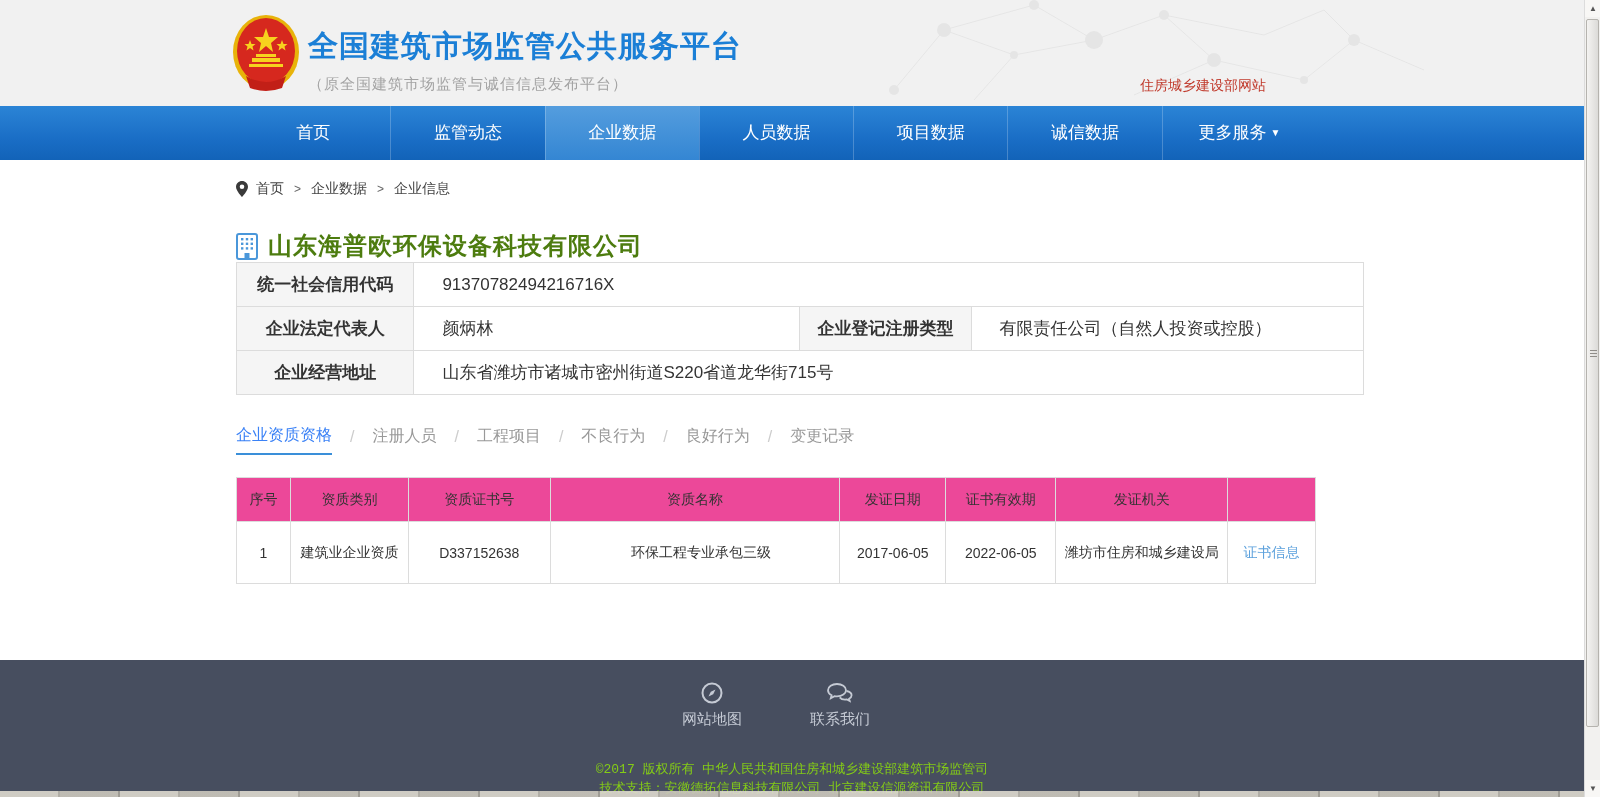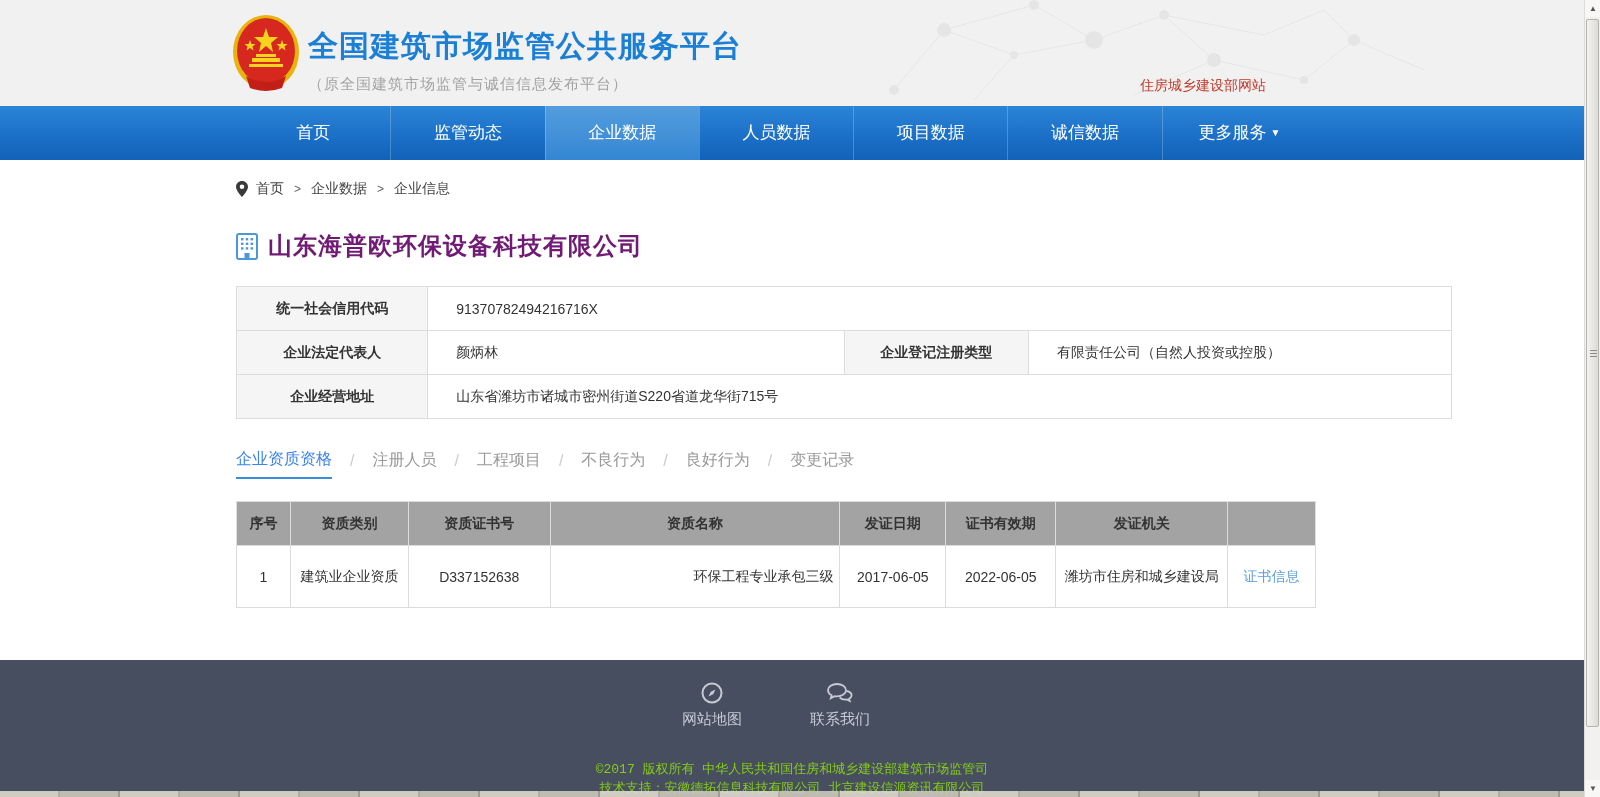--- a/index.html
+++ b/index.html
@@ -29,37 +29,37 @@
   .main { height:500px; background:#fff; }
   .container { margin-left:236px; width:1080px; }
 
   .breadcrumb { padding-top:20px; font-size:14px; color:#444; display:flex; align-items:center; }
   .breadcrumb .pin { margin-right:8px; }
   .breadcrumb a { color:#444; text-decoration:none; cursor:pointer; }
   .breadcrumb .sep { margin:0 10px; color:#666; font-size:12px; }
 
   .company-row { margin-top:32px; display:flex; align-items:center; }
   .company-row .bld-icon { margin-right:10px; }
-  .company-name { font-size:24px; color:#701a75; font-weight:bold; letter-spacing:1px; }
+  .company-name { font-size:24px; color:#4d7c0f; font-weight:bold; letter-spacing:1px; }
 
   table { border-collapse:collapse; }
-  .info-table { margin-top:24px; width:1216px; font-size:14px; color:#333; }
+  .info-table { width:1128px; font-size:17px; color:#333; }
   .info-table td { border:1px solid #dcdcdc; height:44px; }
   .info-table td.lbl { background:#f5f5f5; font-weight:bold; text-align:center; }
   .info-table td.val { padding-left:28px; background:#fff; }
 
   .tabs { margin-top:30px; display:flex; align-items:center; font-size:16px; }
   .tab { color:#999; cursor:pointer; padding-bottom:7px; text-decoration:none; }
   .tab.active { color:#3b82f6; border-bottom:2px solid #3a8fd9; }
   .tab-sep { color:#ccc; margin:0 18px; padding-bottom:7px; }
 
   .qual-table { margin-top:22px; width:1080px; font-size:14px; color:#333; }
-  .qual-table th { border:1px solid #dcdcdc; background:#a3a3a3; height:44px; font-weight:bold; text-align:center; }
+  .qual-table th { border:1px solid #dcdcdc; background:#ec4899; height:44px; font-weight:normal; text-align:center; }
   .qual-table td { border:1px solid #dcdcdc; height:62px; text-align:center; background:#fff; padding:4px 6px; }
-  .qual-table td.left { text-align:right; padding-left:18px; }
+  .qual-table td.left { text-align:center; padding-left:18px; }
   .qual-table a.cert-link { color:#5ba0dc; text-decoration:none; cursor:pointer; }
 
   
   .footer { position:relative; height:137px; background:#474e5f; color:#c5cad4; }
   .footer-links { position:absolute; left:236px; width:1080px; top:22px; display:flex; justify-content:center; gap:68px; }
   .footer-link { text-align:center; cursor:pointer; }
   .footer-link .f-icon { display:block; height:22px; margin-bottom:6px; }
   .footer-link .f-label { font-size:15px; color:#c5cad4; }
   .copy { position:absolute; left:252px; width:1080px; text-align:center; font-size:13px; color:#84cc16;font-family:Liberation Mono, monospace; }
   .copy.l1 { top:100px; }

